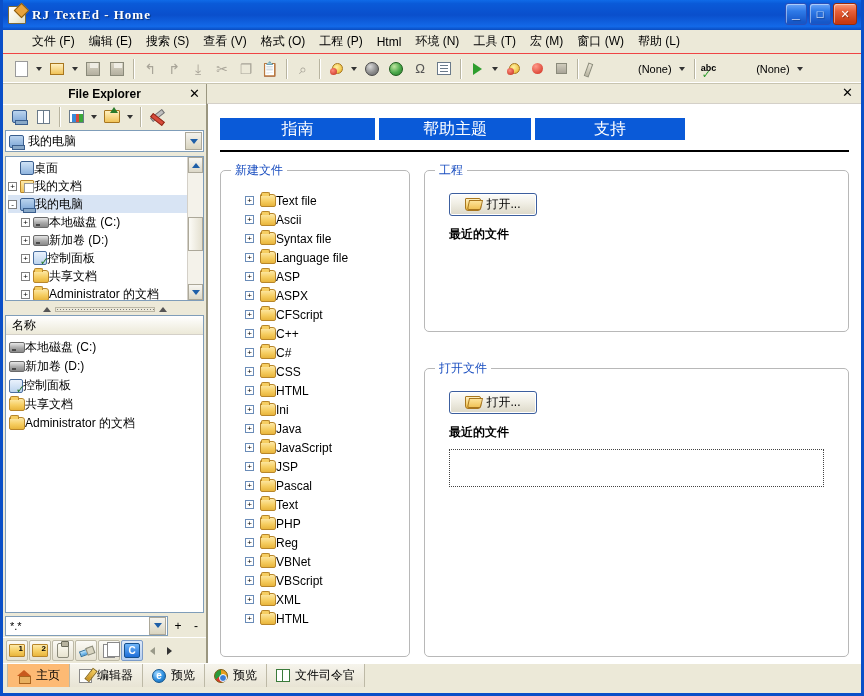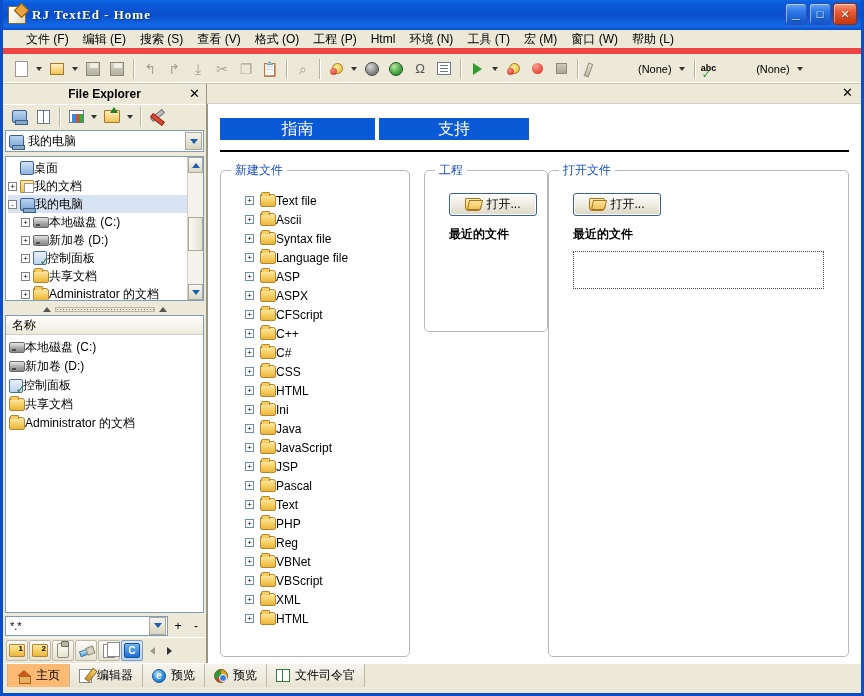--- a/index.html
+++ b/index.html
@@ -70,22 +70,22 @@
     flex: 1; margin: 0 0 0 0;
     background: #ECE9D8;
     display: flex; flex-direction: column;
     border-left: 0; border-right: 0;
     overflow: hidden;
   }
 
   
   #menubar {
     height: 24px; flex: none; background: #ECE9D8;
-    display: flex; align-items: center; padding-left: 16px;
-    border-bottom: 6px solid #ef4444;
+    display: flex; align-items: center; padding-left: 22px;
+    border-bottom: 1px solid #ef4444;
   }
   .menu-item {
     padding: 3px 7px; font-size: 12px; color: #000; cursor: default;
     white-space: nowrap;
   }
 
   
   #toolbar {
     height: 30px; flex: none; background: #ECE9D8;
     display: flex; align-items: center; padding-left: 6px;
@@ -255,21 +255,21 @@
   #newfile-grp { width: 190px; flex: none; display: flex; flex-direction: column; overflow: hidden; }
   #newfile-list { flex: 1; overflow: hidden; padding-top: 4px; }
   .nfitem { display: flex; align-items: center; height: 19px; cursor: default; padding-left: 14px; white-space: nowrap; }
   .nfitem .expander {
     width: 9px; height: 9px; border: 1px solid #6A8CB8; background: #fff;
     margin-right: 6px; flex: none; font-size: 8px; line-height: 7px;
     text-align: center; color: #000; cursor: default;
   }
   .nfitem .lbl { font-size: 12px; color: #000; }
 
-  #rightcol { flex: 1; display: flex; flex-direction: row; gap: 0; min-width: 0; }
+  #rightcol { flex: 1; display: flex; flex-direction: column; gap: 28px; min-width: 0; }
   #proj-grp { height: 170px; flex: none; }
   #openfile-grp { flex: 1; }
 
   .openbtn {
     width: 88px; height: 23px; margin: 6px 0 0 14px;
     display: flex; align-items: center; justify-content: center; gap: 5px;
     background: linear-gradient(180deg,#FDFDFB 0%,#F0EEE4 45%,#DCD8C8 100%);
     border: 1px solid #3C5E9E; border-radius: 3px;
     font-size: 12px; cursor: default;
     box-shadow: inset 0 0 0 1px #FFFFFF;
@@ -805,20 +805,21 @@
 
       <div id="rightpane">
         <div id="rp-head">
           <span class="x">✕</span>
         </div>
 
         <div id="startpage">
 
           <div id="topbtns">
             <div class="bigtab" style="width:155px;background:#0A5AD8;">指南</div>
+            <div class="bigtab" style="width:152px;background:#0A5AD8;">帮助主题</div>
             <div class="bigtab" style="width:150px;background:#0A5AD8;">支持</div>
           </div>
 
           <div id="ruleline"></div>
 
           <div id="panes">
 
             <fieldset class="grp" id="newfile-grp">
               <legend>新建文件</legend>
               <div id="newfile-list">

